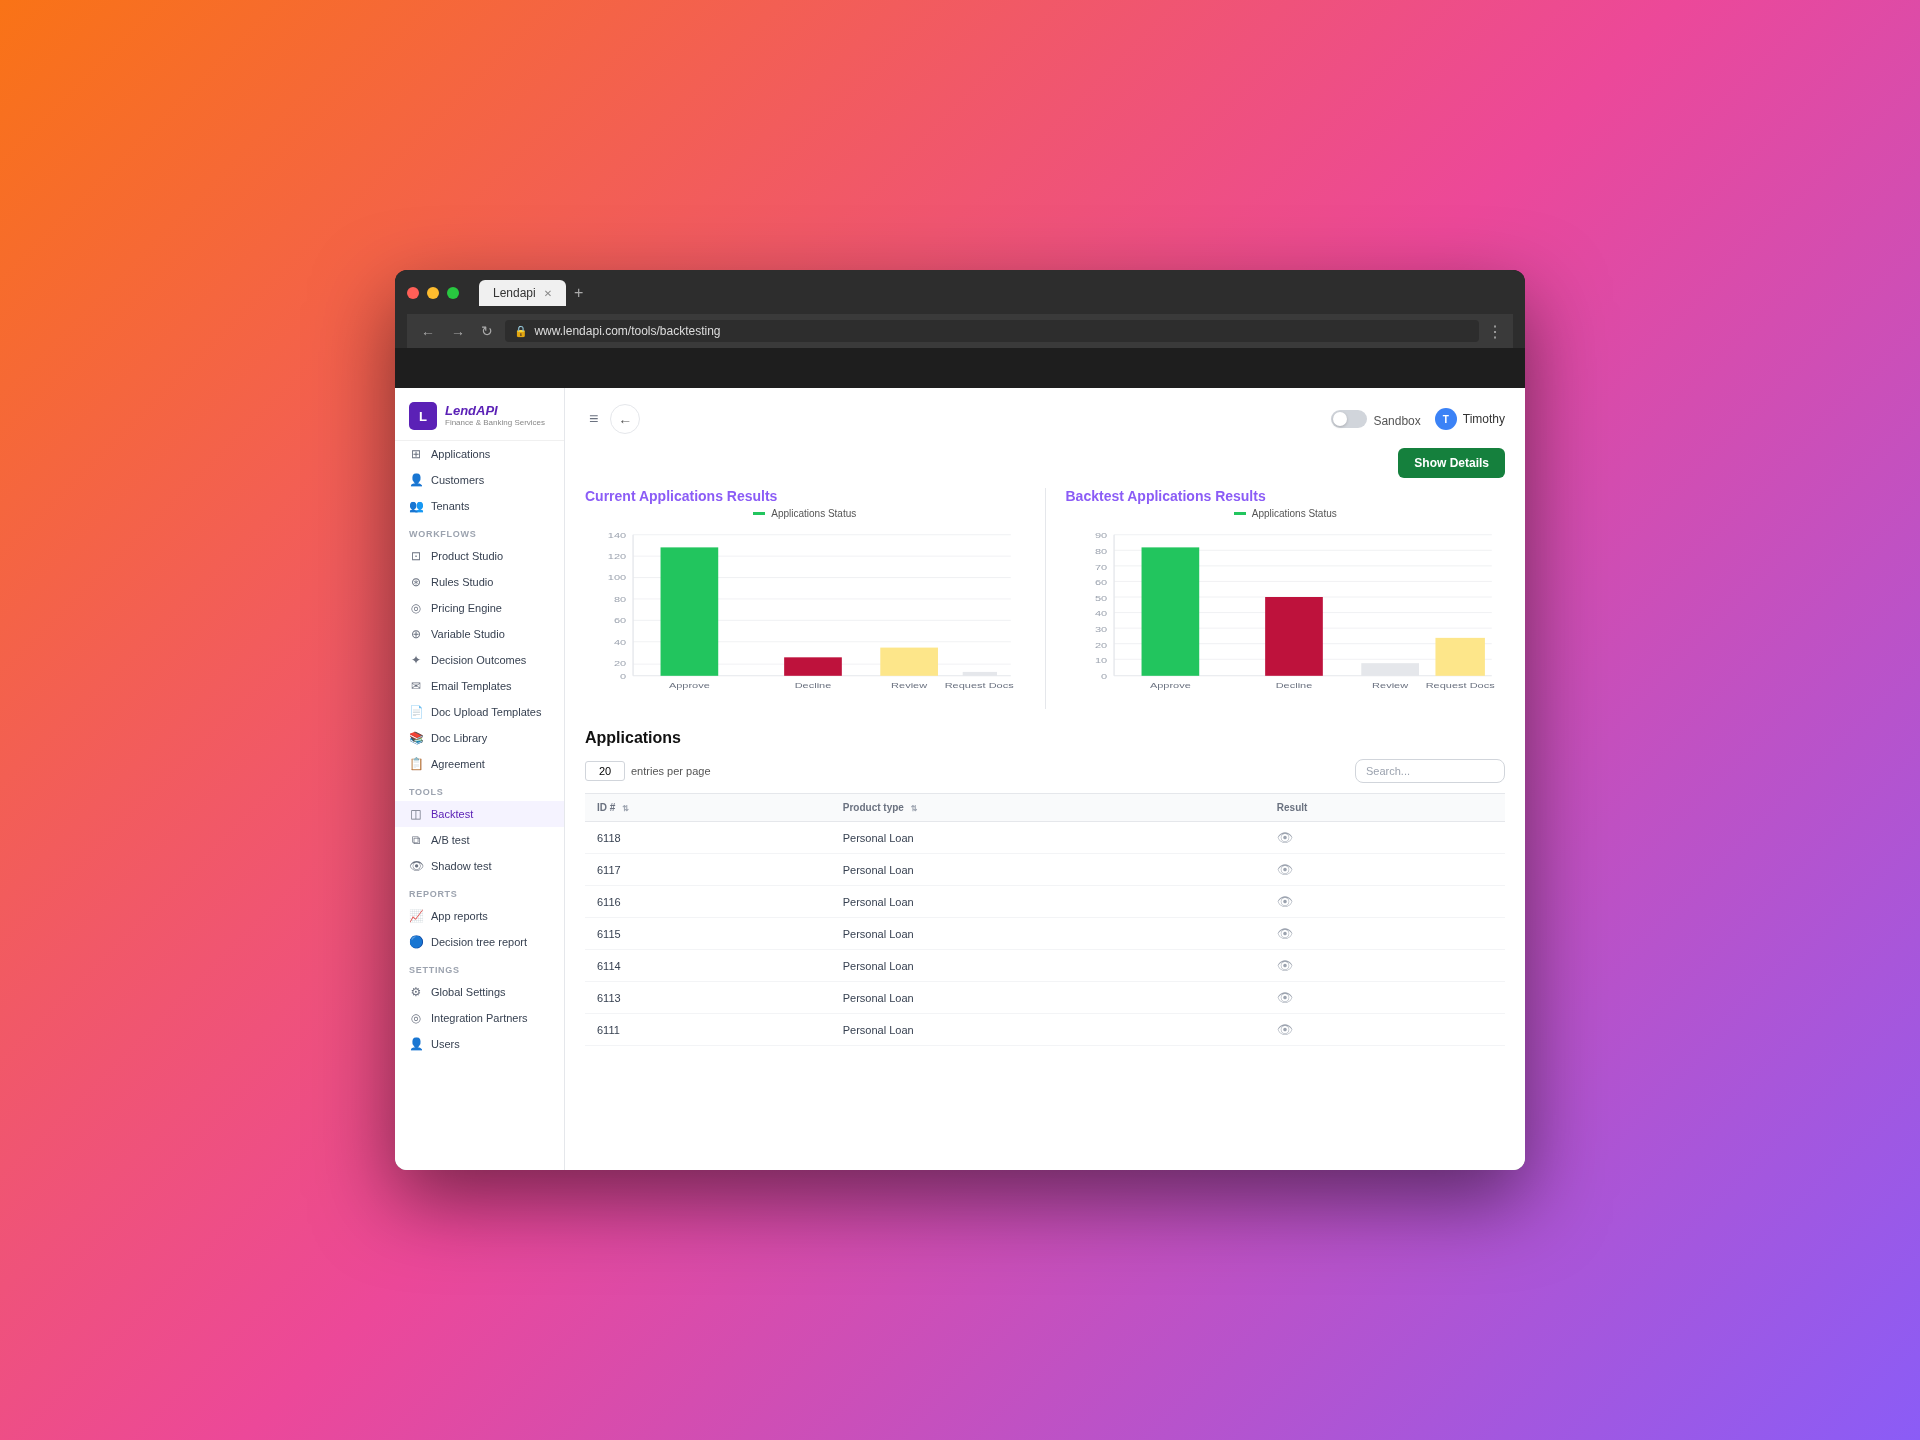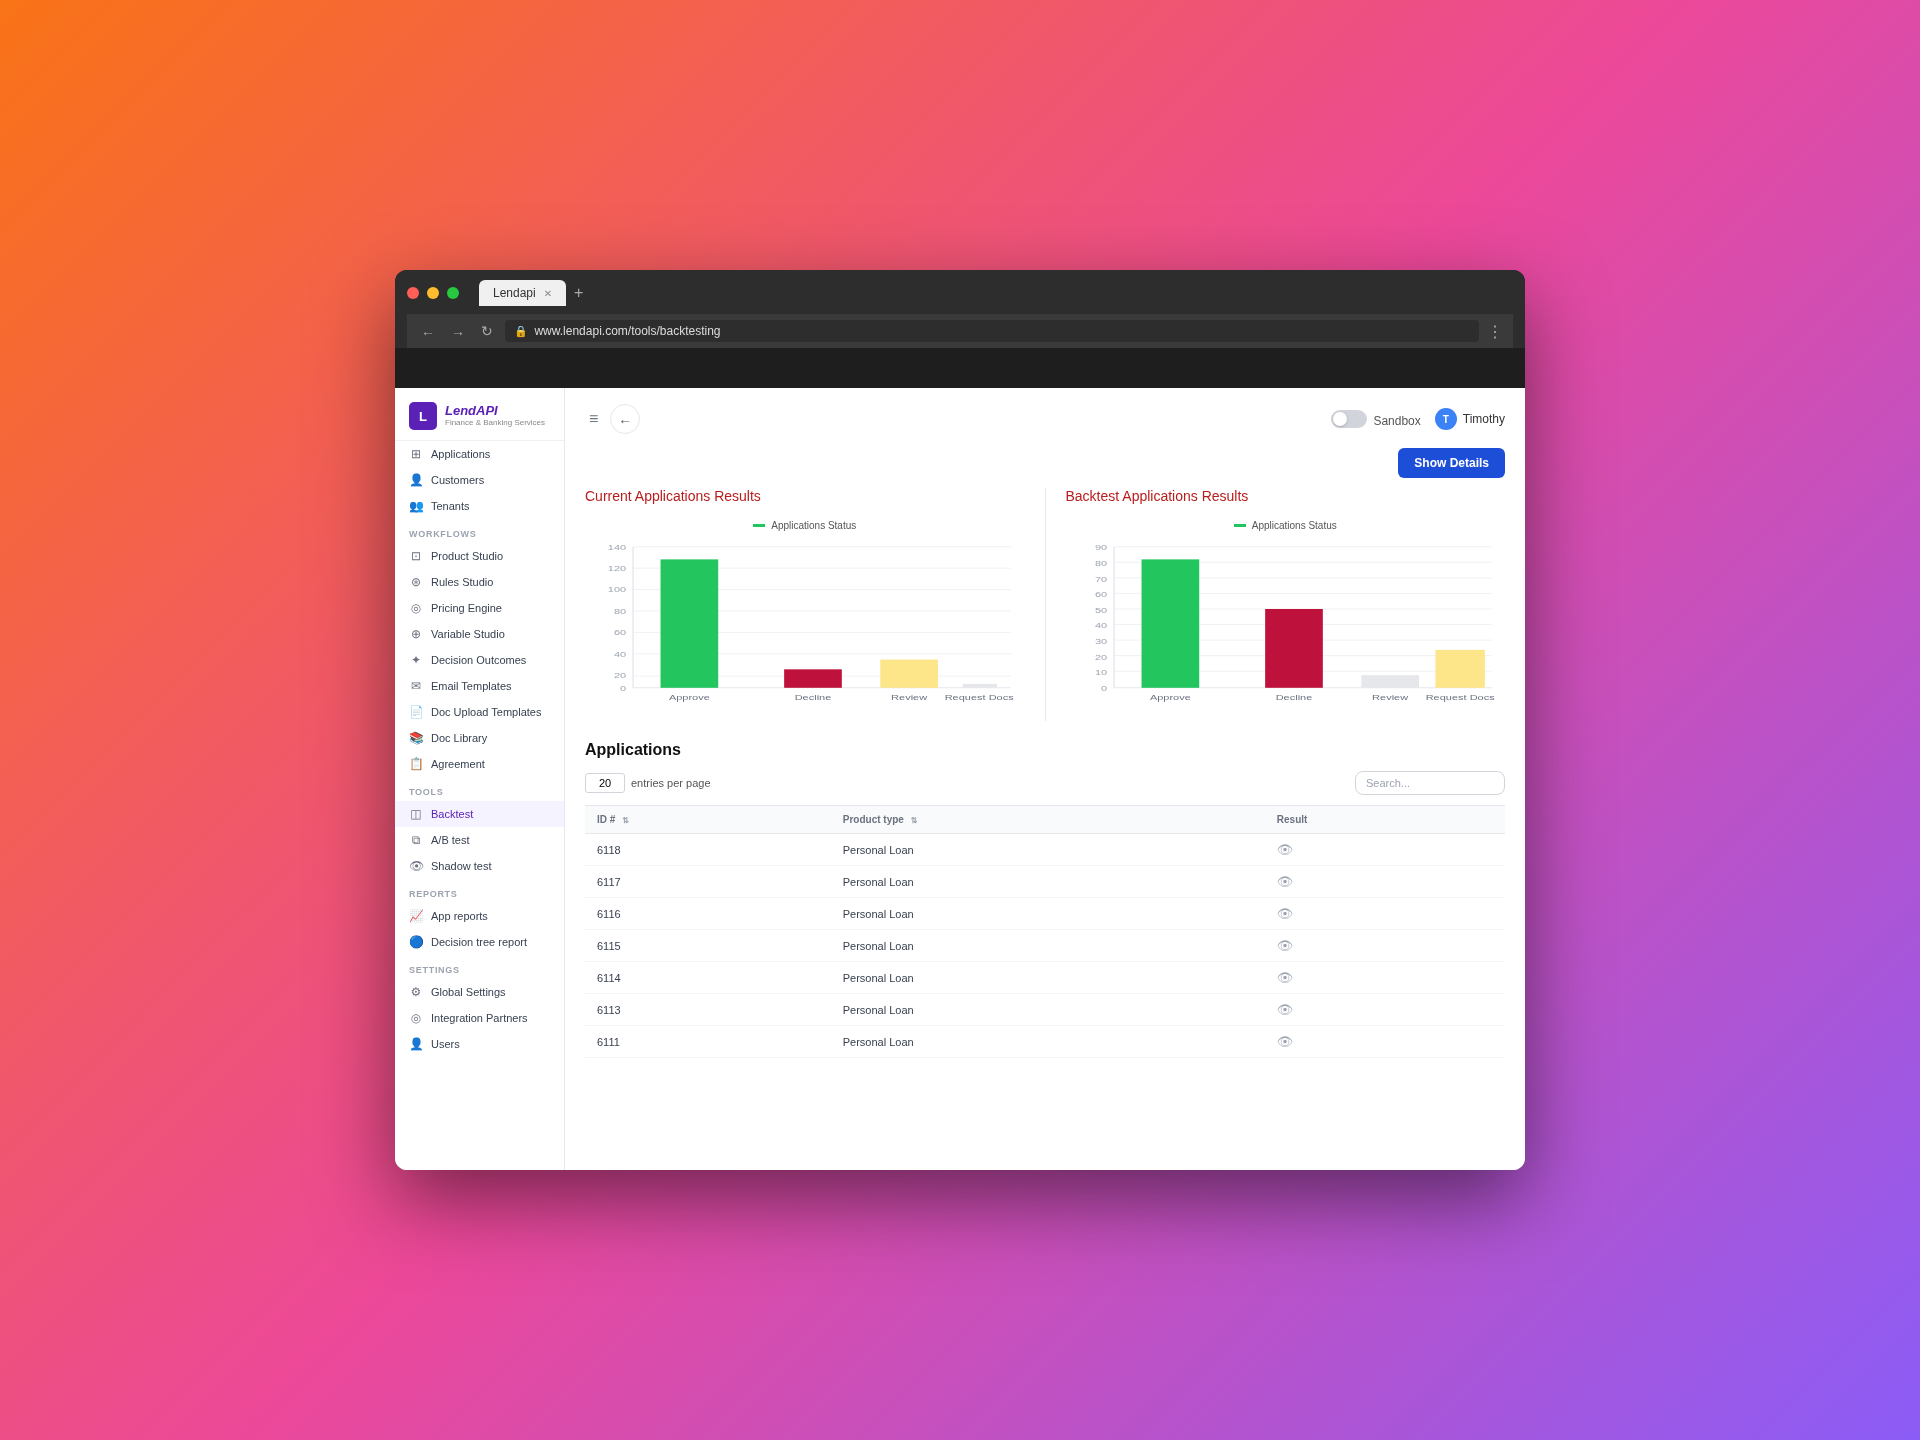--- a/index.html
+++ b/index.html
@@ -157,21 +157,21 @@
       border-radius: 50%;
       border: 1px solid #e5e7eb;
       background: white;
       display: flex; align-items: center; justify-content: center;
       cursor: pointer;
       font-size: 14px;
       color: #555;
     }
 
     .show-details-btn {
-      background: #1d4ed8;
+      background: #15803d;
       color: white;
       border: none;
       border-radius: 6px;
       padding: 8px 16px;
       font-size: 12px;
       font-weight: 600;
       cursor: pointer;
     }
 
     
@@ -187,23 +187,23 @@
     .chart-section:first-child {
       border-right: 1px solid #e5e7eb;
       padding-right: 20px;
     }
     .chart-section:last-child {
       padding-left: 20px;
     }
 
     .chart-title {
       font-size: 14px;
-      font-weight: 400;
-      color: #b91c1c;
-      margin-bottom: 16px;
+      font-weight: 700;
+      color: #8b5cf6;
+      margin-bottom: 4px;
     }
 
     .chart-legend {
       display: flex;
       align-items: center;
       gap: 6px;
       font-size: 10px;
       color: #555;
       margin-bottom: 6px;
       justify-content: center;

